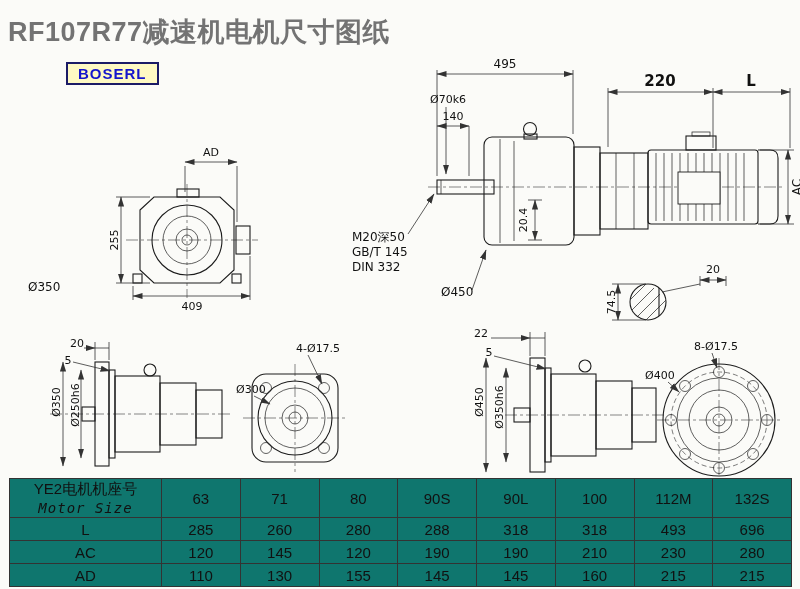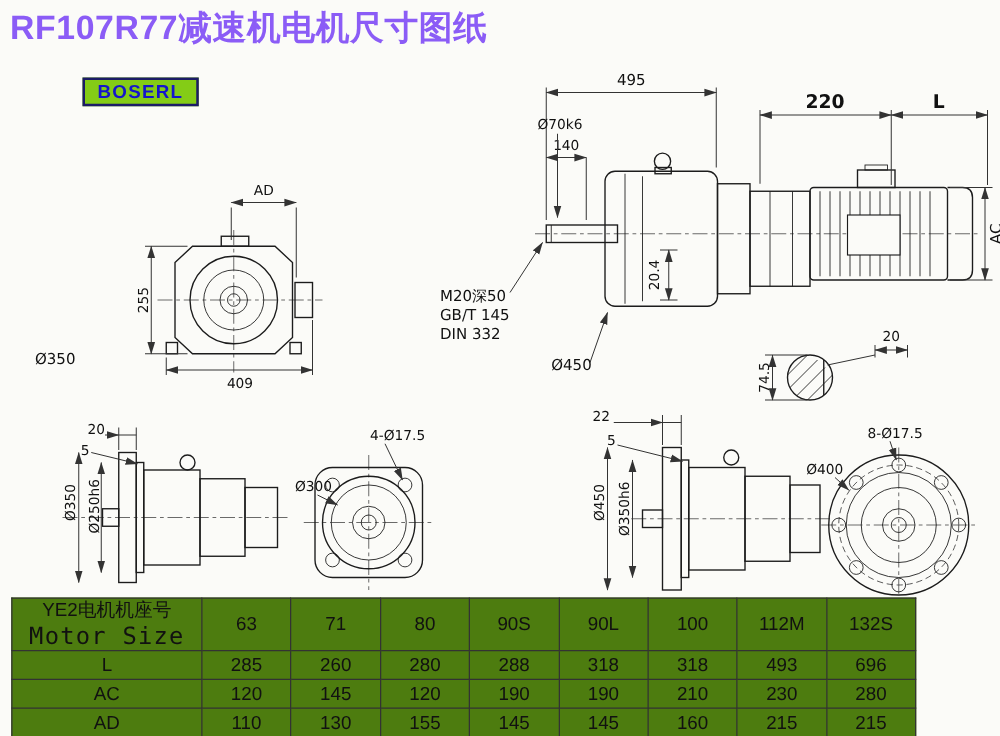--- a/index.html
+++ b/index.html
@@ -1,48 +1,48 @@
 <!DOCTYPE html>
 <html><head>
 <meta charset="utf-8">
 <style>
   html,body{margin:0;padding:0;}
   body{
     width:800px;height:589px;position:relative;overflow:hidden;
     background:#fbfbf8;font-family:"Liberation Sans",sans-serif;color:#111;
   }
   .title{
-    position:absolute;top:4px;left:8px;font-size:27px;font-weight:bold;
-    color:#8b5cf6;letter-spacing:.5px;white-space:nowrap;
+    position:absolute;top:14px;left:8px;font-size:27px;font-weight:bold;
+    color:#737373;letter-spacing:.5px;white-space:nowrap;
   }
   .logo{
     position:absolute;top:62px;left:66px;padding:1px 10px;
-    border:2px solid #1b1b66;background:#84cc16;
+    border:2px solid #1b1b66;background:#fef9c3;
     color:#1515cc;font-weight:bold;font-size:15px;letter-spacing:1px;
   }
   svg.drawing{position:absolute;top:0;left:0;}
   svg text{font-family:"DejaVu Sans","Liberation Sans",sans-serif;font-size:11px;fill:#111;}
   svg .lbl12{font-size:12px;}
   svg .big{font-size:15px;font-weight:bold;}
   .out{fill:none;stroke:#1c1c1c;stroke-width:1.1;}
   .thin{fill:none;stroke:#1c1c1c;stroke-width:0.7;}
   .fillw{fill:#fbfbf8;stroke:#1c1c1c;stroke-width:0.9;}
   .dim,.ext,.ldr{fill:none;stroke:#333;stroke-width:0.8;}
   .cl{fill:none;stroke:#555;stroke-width:0.7;stroke-dasharray:12 3 3 3;}
   .dash{fill:none;stroke:#444;stroke-width:0.7;stroke-dasharray:5 3;}
   table.spec{
-    position:absolute;top:478px;left:9px;width:724px;
-    border-collapse:collapse;table-layout:fixed;background:#4d7c0f;
+    position:absolute;top:478px;left:9px;width:783px;
+    border-collapse:collapse;table-layout:fixed;background:#0f766e;
   }
   table.spec th,table.spec td{
     border:1px solid #333;text-align:center;vertical-align:middle;
     font-size:15px;font-weight:normal;padding:0;height:22px;color:#111;
   }
   table.spec tr.hdr th{height:38px;}
-  .en{letter-spacing:1px;font-family:"DejaVu Sans Mono","Liberation Mono",monospace;font-size:19px;}
+  .en{letter-spacing:1px;font-family:"DejaVu Sans Mono","Liberation Mono",monospace;font-size:14px;font-style:italic;}
 </style>
 </head>
 <body>
 
 <div class="title">RF107R77减速机电机尺寸图纸</div>
 <div class="logo">BOSERL</div>
 
 <svg class="drawing" width="800" height="478" viewBox="0 0 800 478">
   <defs>
     <marker id="arr" orient="auto-start-reverse" markerWidth="11" markerHeight="8" refX="9.5" refY="3.5" markerUnits="userSpaceOnUse">

